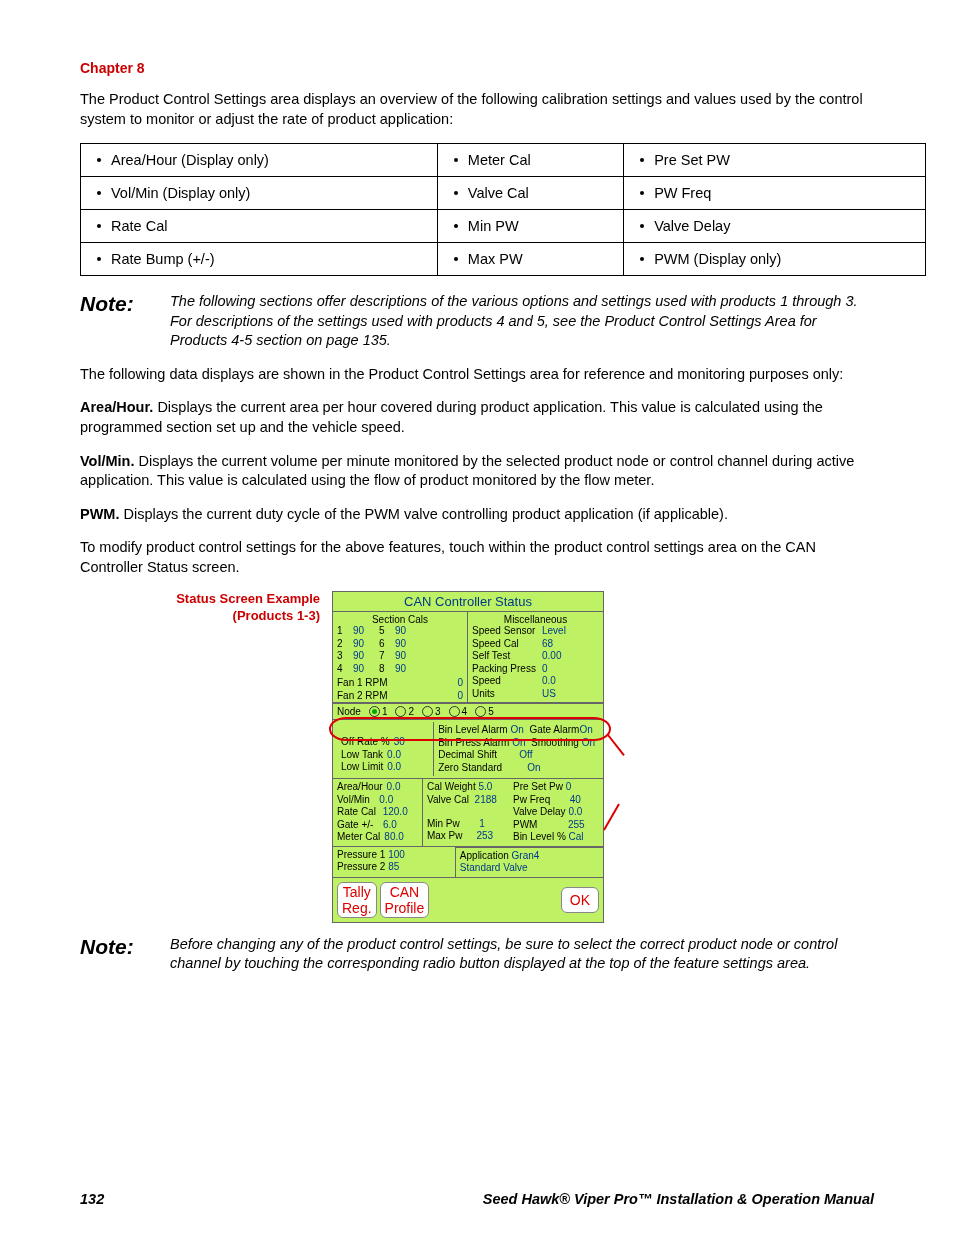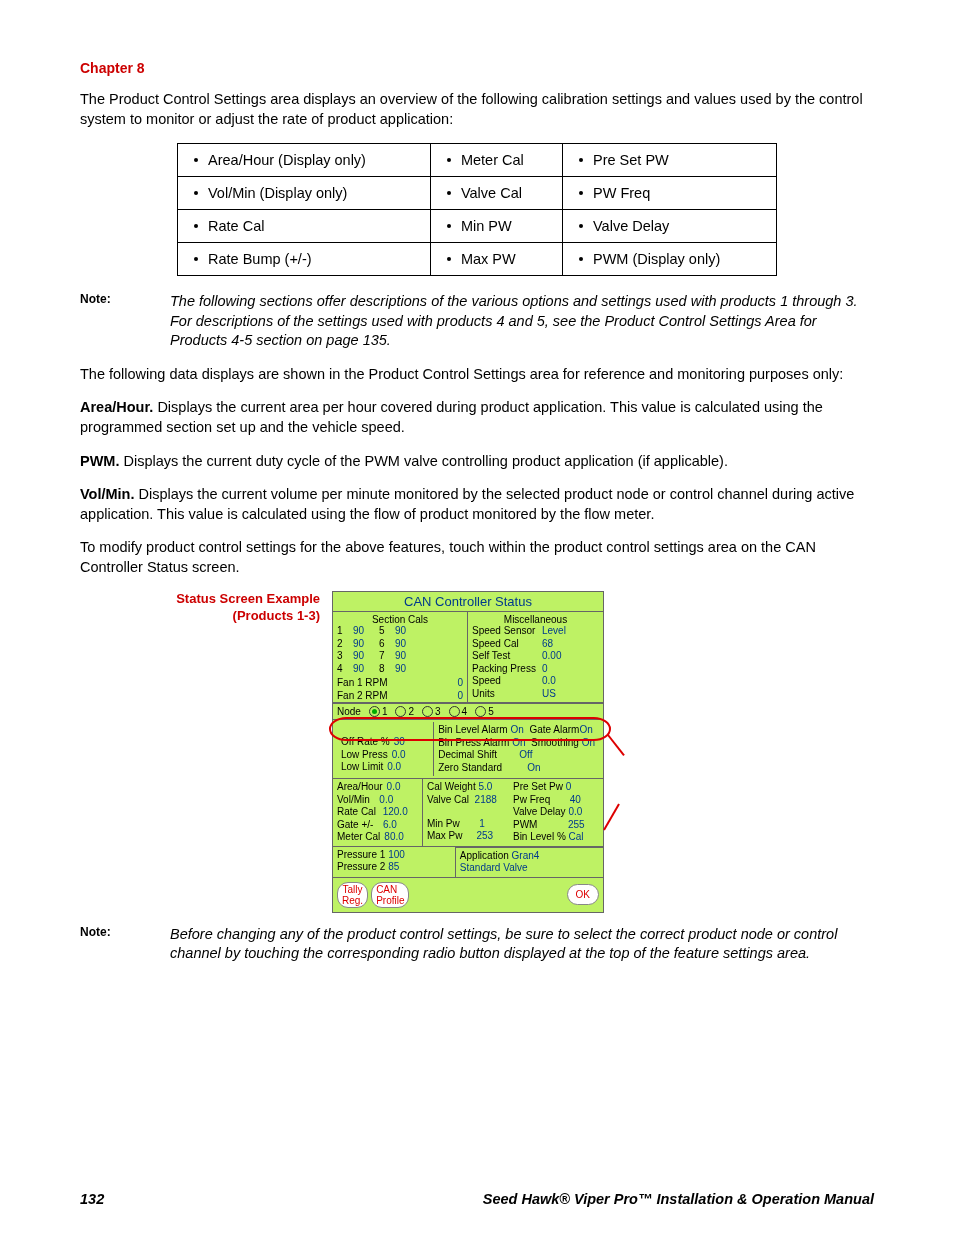--- a/index.html
+++ b/index.html
@@ -1,24 +1,24 @@
 <!DOCTYPE html>
 <html><head>
 <meta charset="utf-8">
 <style>
   html,body{margin:0;padding:0;font-family:Arial,Helvetica,sans-serif;color:#000;background:#fff}
   .page{width:954px;height:1235px;box-sizing:border-box;padding:60px 80px 36px 80px;position:relative}
   .chapter{color:#c00;font-weight:bold;font-size:14px;margin-bottom:14px}
   h1{color:#c00;font-weight:900;font-size:25px;margin:0 0 24px 0;font-family:Arial,Helvetica,sans-serif}
   .body-text{font-size:14.5px;line-height:1.35;margin:0 0 14px 0}
-  .settings-table{border-collapse:collapse;margin:10px auto 16px auto;width:600px}
+  .settings-table{border-collapse:collapse;margin:10px auto 16px auto;width:846px}
   .settings-table td{border:1px solid #000;padding:8px 10px;font-size:14.5px;vertical-align:middle}
   .bullet{display:inline-block;width:4px;height:4px;background:#000;border-radius:50%;margin:0 10px 2px 6px;vertical-align:middle}
   .note-block{display:flex;margin:0 0 14px 0}
-  .note-label{font-weight:bold;font-size:12px;width:90px;flex:0 0 90px}
+  .note-label{font-style:italic;font-weight:bold;font-size:21px;width:90px;flex:0 0 90px}
   .note-text{font-style:italic;font-size:14.5px;line-height:1.35;flex:1}
   .def-label{font-weight:bold}
   .two-col{display:flex;align-items:flex-start;margin-bottom:12px}
   .side-label{color:#c00;font-weight:bold;font-size:13px;text-align:right;width:240px;padding-right:12px;line-height:1.3}
   
   .shot{width:270px;border:1px solid #666;background:#bef264;font-family:Arial,Helvetica,sans-serif;position:relative}
   .shot .title{color:#003a8c;font-size:13px;text-align:center;border-bottom:1px solid #666;padding:2px 0}
   .row2{display:flex}
   .cell{border-right:1px solid #666;border-bottom:1px solid #666;font-size:10px;padding:2px 4px;box-sizing:border-box}
   .cell:last-child{border-right:none}
@@ -27,21 +27,21 @@
   .kv{display:flex;font-size:10px;line-height:1.25}
   .kv .k{flex:0 0 auto}
   .kv .v{margin-left:4px}
   .kv .v.blue{color:#003a8c}
   .node-row{display:flex;align-items:center;font-size:10px;border-top:1px solid #666;border-bottom:1px solid #666;padding:2px 4px;position:relative}
   .radio{display:inline-flex;align-items:center;margin-left:8px}
   .radio-circle{width:9px;height:9px;border:1px solid #333;border-radius:50%;display:inline-flex;align-items:center;justify-content:center;margin-right:2px}
   .radio-dot{width:5px;height:5px;background:#0a0;border-radius:50%}
   .red-oval{position:absolute;border:2px solid #d00;border-radius:20px/14px;pointer-events:none}
   .red-line{position:absolute;height:2px;background:#d00;pointer-events:none}
-  .btn{border:1px solid #888;border-radius:11px;padding:1px 4px;font-size:10px;display:inline-block;background:#fff}
+  .btn{border:1px solid #888;border-radius:6px;padding:1px 4px;font-size:14px;display:inline-block;background:#fff}
   .btn-group{display:flex;gap:3px;padding:4px}
   .footer{position:absolute;left:80px;right:80px;bottom:28px;display:flex;justify-content:space-between;font-weight:bold;font-style:italic;font-size:14.5px}
   .seccol{display:grid;grid-template-columns:12px 22px 12px 22px;column-gap:4px;font-size:10px;line-height:1.25}
   .seccol .n{color:#000}
   .seccol .b{color:#003a8c}
   .fan{font-size:10px;line-height:1.25;display:flex;justify-content:space-between}
   .misc-kv{display:grid;grid-template-columns:70px 1fr;font-size:10px;line-height:1.25}
   .mid-block{border-bottom:1px solid #666;padding:2px 4px}
   .mini{font-size:10px;line-height:1.25}
   .split3{display:flex}
@@ -90,27 +90,27 @@
 </div>
 
 <p class="body-text">The following data displays are shown in the Product Control Settings area for reference and monitoring purposes only:</p>
 
 <p class="body-text">
   <span class="def-label">Area/Hour.</span>
   <span>Displays the current area per hour covered during product application. This value is calculated using the programmed section set up and the vehicle speed.</span>
 </p>
 
 <p class="body-text">
+  <span class="def-label">Vol/Min.</span>
+  <span>Displays the current volume per minute monitored by the selected product node or control channel during active application. This value is calculated using the flow of product monitored by the flow meter.</span>
+</p>
+
+<p class="body-text">
   <span class="def-label">PWM.</span>
   <span>Displays the current duty cycle of the PWM valve controlling product application (if applicable).</span>
-</p>
-
-<p class="body-text">
-  <span class="def-label">Vol/Min.</span>
-  <span>Displays the current volume per minute monitored by the selected product node or control channel during active application. This value is calculated using the flow of product monitored by the flow meter.</span>
 </p>
 
 <p class="body-text">To modify product control settings for the above features, touch within the product control settings area on the CAN Controller Status screen.</p>
 
 <div class="two-col">
   <div class="side-label">
     <span>Status Screen Example</span><br>
     <span>(Products 1-3)</span>
   </div>
 
@@ -198,21 +198,21 @@
       </div>
 
       <div class="row2 mid-block" style="border-bottom:1px solid #666">
         <div style="width:36%;padding:2px 4px">
           <div class="mini" style="height:12px"></div>
           <div class="kv">
                 <span class="k">Off Rate %</span> 
                 <span class="v blue">30</span>
               </div>
           <div class="kv">
-                <span class="k">Low Press</span> 
+                <span class="k">Low Tank</span> 
                 <span class="v blue">0.0</span>
               </div>
           <div class="kv">
                 <span class="k">Low Limit</span> 
                 <span class="v blue">0.0</span>
               </div>
         </div>
         <div style="width:64%;padding:2px 4px;border-left:1px solid #666" class="mini">
           <div><span>Bin Level Alarm</span> <span class="on">On</span>&nbsp; <span>Gate Alarm</span><span class="on">On</span></div>
           <div><span>Bin Press Alarm</span> <span class="on">On</span>&nbsp; <span>Smoothing</span> <span class="on">On</span></div>
@@ -264,21 +264,21 @@
         <div style="width:55%;padding:2px 4px" class="mini application">
           <div><span>Application</span> <span class="blue">Gran4</span></div>
           <div class="blue">Standard Valve</div>
         </div>
       </div>
 
       <div style="display:flex;align-items:center;border-top:1px solid #666;padding:4px">
         <div class="btn-group" style="padding:0">
           <span class="btn" style="color:#d00;white-space:pre;text-align:center">Tally
 Reg.</span>
-          <span class="btn" style="color:#d00;white-space:pre;">CAN
+          <span class="btn" style="color:#d00;white-space:pre;text-align:center">CAN
 Profile</span>
         </div>
         <span class="btn" style="color:#d00;margin-left:auto;padding:4px 8px">OK</span>
       </div>
     </div>
 
     <div class="red-oval" style="left:-3px;top:126px;width:278px;height:20px"></div>
     <div class="red-line" style="left:272px;top:238px;width:30px;transform:rotate(-60deg);transform-origin:left center"></div>
     <div class="red-line" style="left:276px;top:143px;width:26px;transform:rotate(52deg);transform-origin:left center"></div>
   </div>

